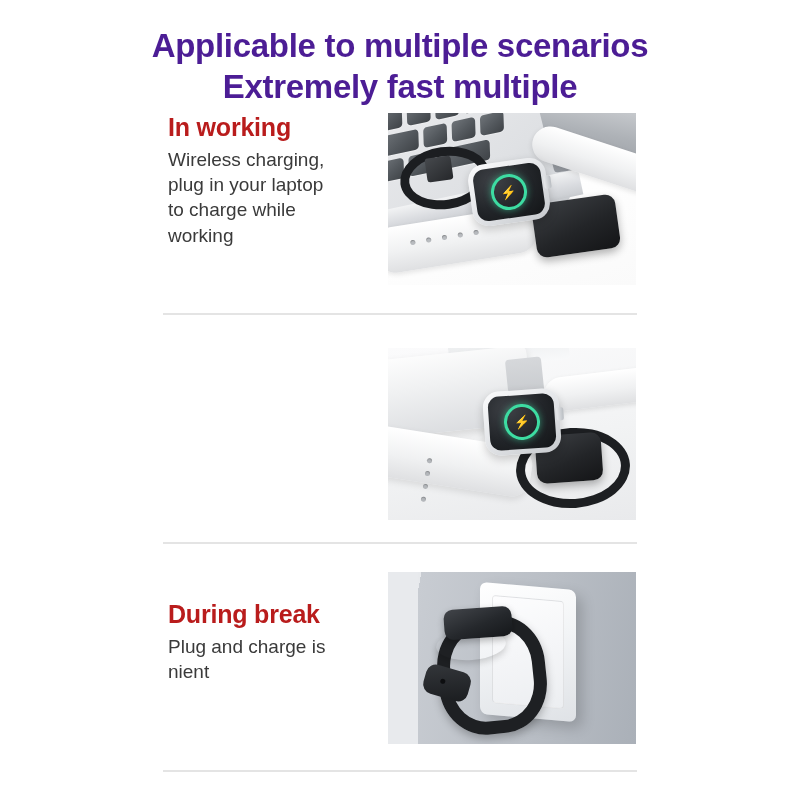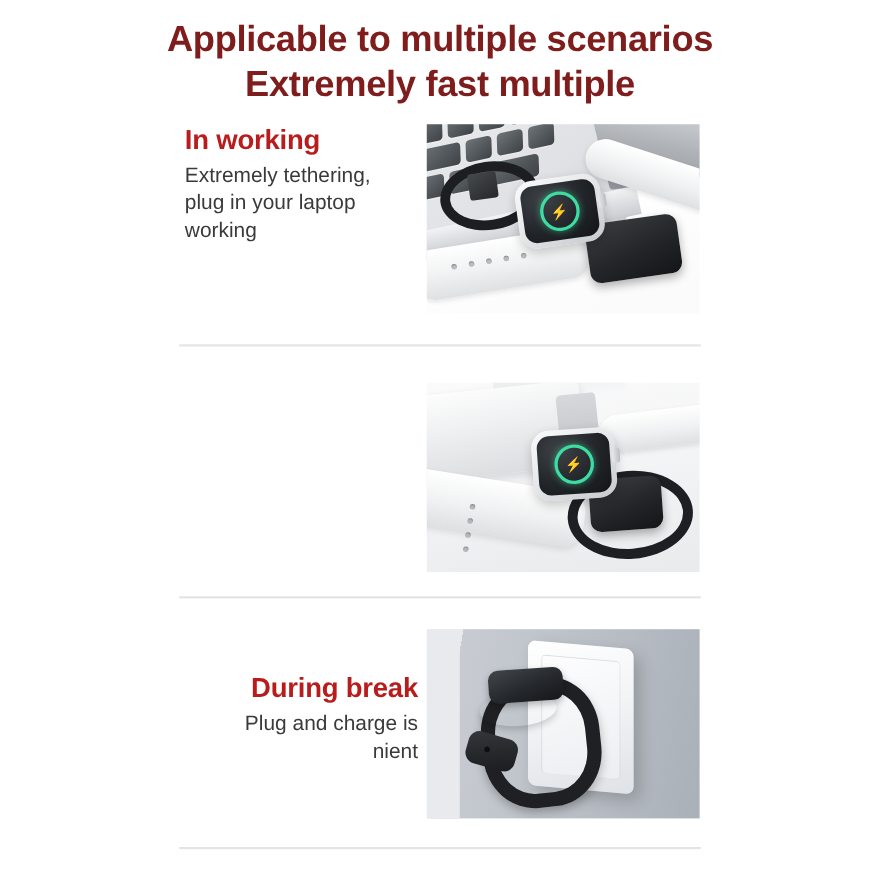--- a/index.html
+++ b/index.html
@@ -17,25 +17,25 @@
   .page {
     position: relative;
     width: 800px;
     height: 800px;
     background: #ffffff;
   }
 
   
   .headline {
     position: absolute;
-    top: 14px;
+    top: 25px;
     left: 0;
     width: 800px;
     text-align: center;
-    color: #7f1d1d;
+    color: #4c1d95;
     font-weight: bold;
     font-size: 33px;
     line-height: 1.25;
     letter-spacing: -0.3px;
     font-stretch: condensed;
   }
   .headline .hl-line {
     display: block;
     white-space: nowrap;
   }
@@ -475,22 +475,23 @@
     <span class="hl-line">Applicable to multiple scenarios</span>
     <span class="hl-line">Extremely fast multiple</span>
   </div>
 
   <div class="section" style="top:113px; height:172px;">
     <div class="sec-inner">
 
       <div class="text-col" style="top:0px;">
         <div class="sec-title">In working</div>
         <div class="sec-body">
-          <span class="bline">Extremely tethering,</span>
+          <span class="bline">Wireless charging,</span>
           <span class="bline">plug in your laptop</span>
+          <span class="bline">to charge while</span>
           <span class="bline">working</span>
         </div>
       </div>
 
       <div class="photo ph1" style="top:0px;">
         <div class="kbd-deck"></div>
         <div class="kbd-keys">
           <div class="krow">
             <span class="key"></span>
             <span class="key"></span>
@@ -575,21 +576,21 @@
       </div>
 
     </div>
   </div>
 
   <div class="divider" style="top:542px;"></div>
 
   <div class="section" style="top:572px; height:172px;">
     <div class="sec-inner">
 
-      <div class="text-col" style="top:40px;text-align:right;">
+      <div class="text-col" style="top:28px;">
         <div class="sec-title">During break</div>
         <div class="sec-body">
           <span class="bline">Plug and charge is</span>
           <span class="bline">nient</span>
         </div>
       </div>
 
       <div class="photo ph3" style="top:0px;">
         <div class="wall-strip"></div>
         <div class="outlet">

